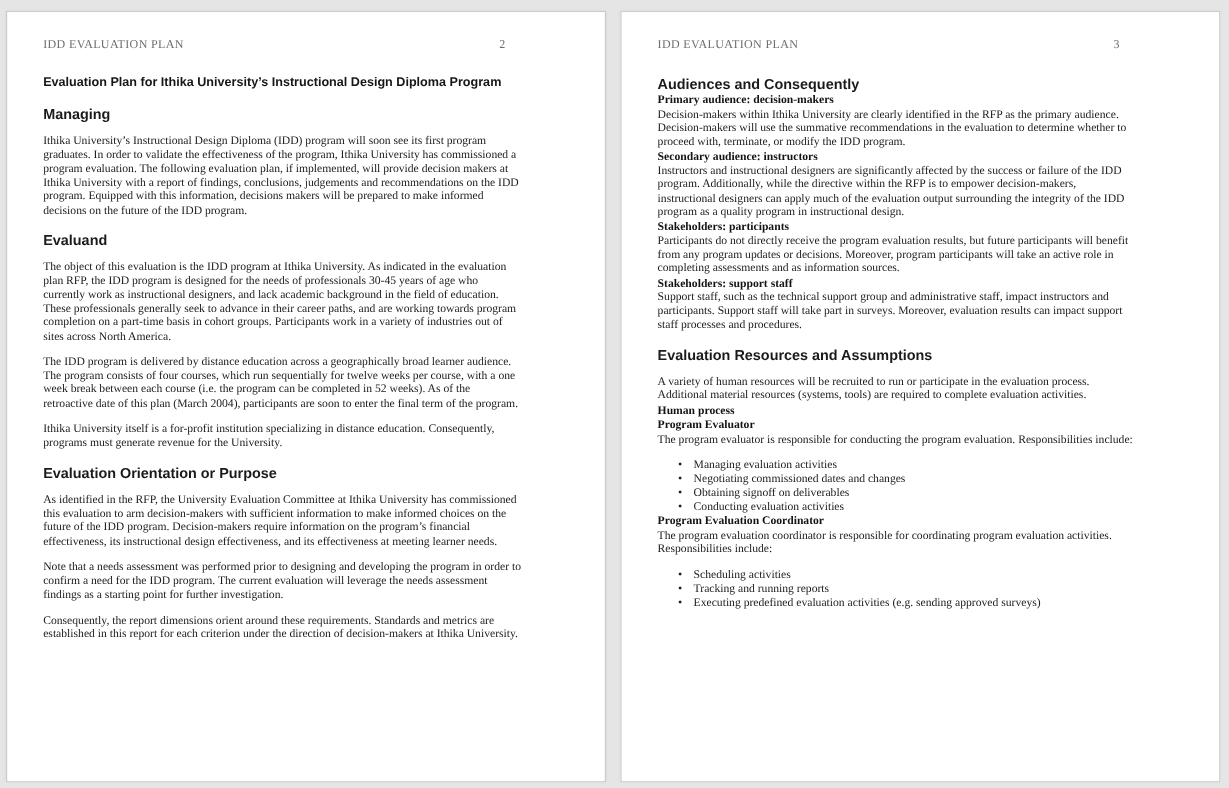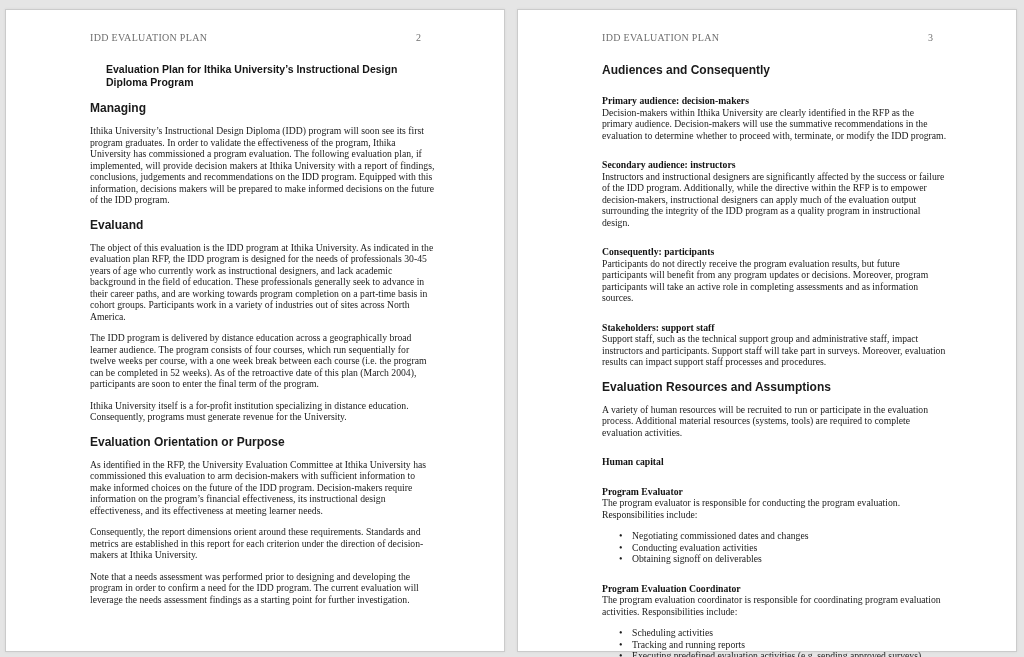--- a/index.html
+++ b/index.html
@@ -10,58 +10,58 @@
     overflow: hidden;
     font-family: "Liberation Serif", "DejaVu Serif", serif;
   }
   .page {
     position: absolute;
     top: 9px;
     width: 500px; height: 643px;
     background: #ffffff;
     border: 1px solid #cbcbcb;
     box-sizing: border-box;
-    padding: 22px 69px 0 84px;
+    padding: 22px 69px 0 30px;
     box-shadow: 0 0 3px rgba(0,0,0,0.06);
   }
   .page.left  { left: 5px; }
   .page.right { left: 517px; }
 
   .page-header {
     display: flex;
     justify-content: space-between;
     align-items: baseline;
     font-size: 10px; line-height: 12px;
     color: #6e6e6e;
     letter-spacing: 0.3px;
   }
   .page-header .pagenum { margin-right: 14px; letter-spacing: 0; }
 
   .doc-title {
-    margin: 19px 16px 0;
+    margin: 19px 0 0;
     font-family: "Liberation Sans", "DejaVu Sans", sans-serif;
     font-weight: bold;
     font-size: 10.5px; line-height: 13px;
     color: #161616;
   }
   h2.section-heading {
     margin: 12px 0 0;
     font-family: "Liberation Sans", "DejaVu Sans", sans-serif;
     font-weight: bold;
     font-size: 12px; line-height: 14px;
     color: #1a1a1a;
   }
   h2.section-heading.first { margin-top: 19px; }
 
   p.body-par {
     margin: 10px 0 0;
     font-size: 9.7px; line-height: 11.5px;
     color: #1b1b1b;
   }
-  .runin { margin-top: 18px; }
+  .runin { margin-top: 1px; }
   .runin-label {
     font-size: 9.7px; line-height: 11.5px;
     font-weight: bold;
     color: #131313;
   }
   .runin p {
     margin: 0;
     font-size: 9.7px; line-height: 11.5px;
     color: #1b1b1b;
   }
@@ -96,22 +96,22 @@
   <h2 class="section-heading">Managing</h2>
   <p class="body-par">Ithika University’s Instructional Design Diploma (IDD) program will soon see its first program graduates. In order to validate the effectiveness of the program, Ithika University has commissioned a program evaluation. The following evaluation plan, if implemented, will provide decision makers at Ithika University with a report of findings, conclusions, judgements and recommendations on the IDD program. Equipped with this information, decisions makers will be prepared to make informed decisions on the future of the IDD program.</p>
 
   <h2 class="section-heading">Evaluand</h2>
   <p class="body-par">The object of this evaluation is the IDD program at Ithika University. As indicated in the evaluation plan RFP, the IDD program is designed for the needs of professionals 30-45 years of age who currently work as instructional designers, and lack academic background in the field of education. These professionals generally seek to advance in their career paths, and are working towards program completion on a part-time basis in cohort groups. Participants work in a variety of industries out of sites across North America.</p>
   <p class="body-par">The IDD program is delivered by distance education across a geographically broad learner audience. The program consists of four courses, which run sequentially for twelve weeks per course, with a one week break between each course (i.e. the program can be completed in 52 weeks). As of the retroactive date of this plan (March 2004), participants are soon to enter the final term of the program.</p>
   <p class="body-par">Ithika University itself is a for-profit institution specializing in distance education. Consequently, programs must generate revenue for the University.</p>
 
   <h2 class="section-heading">Evaluation Orientation or Purpose</h2>
   <p class="body-par">As identified in the RFP, the University Evaluation Committee at Ithika University has commissioned this evaluation to arm decision-makers with sufficient information to make informed choices on the future of the IDD program. Decision-makers require information on the program’s financial effectiveness, its instructional design effectiveness, and its effectiveness at meeting learner needs.</p>
+  <p class="body-par">Note that a needs assessment was performed prior to designing and developing the program in order to confirm a need for the IDD program. The current evaluation will leverage the needs assessment findings as a starting point for further investigation.</p>
   <p class="body-par">Consequently, the report dimensions orient around these requirements. Standards and metrics are established in this report for each criterion under the direction of decision-makers at Ithika University.</p>
-  <p class="body-par">Note that a needs assessment was performed prior to designing and developing the program in order to confirm a need for the IDD program. The current evaluation will leverage the needs assessment findings as a starting point for further investigation.</p>
 </div>
 
 <div class="page right">
   <div class="page-header">
     <span>IDD EVALUATION PLAN</span>
     <span class="pagenum">3</span>
   </div>
 
   <h2 class="section-heading first">Audiences and Consequently</h2>
 
@@ -119,44 +119,45 @@
     <div class="runin-label">Primary audience: decision-makers</div>
     <p>Decision-makers within Ithika University are clearly identified in the RFP as the primary audience. Decision-makers will use the summative recommendations in the evaluation to determine whether to proceed with, terminate, or modify the IDD program.</p>
   </div>
 
   <div class="runin">
     <div class="runin-label">Secondary audience: instructors</div>
     <p>Instructors and instructional designers are significantly affected by the success or failure of the IDD program. Additionally, while the directive within the RFP is to empower decision-makers, instructional designers can apply much of the evaluation output surrounding the integrity of the IDD program as a quality program in instructional design.</p>
   </div>
 
   <div class="runin">
-    <div class="runin-label">Consequently: participants</div>
+    <div class="runin-label">Stakeholders: participants</div>
     <p>Participants do not directly receive the program evaluation results, but future participants will benefit from any program updates or decisions. Moreover, program participants will take an active role in completing assessments and as information sources.</p>
   </div>
 
   <div class="runin">
     <div class="runin-label">Stakeholders: support staff</div>
     <p>Support staff, such as the technical support group and administrative staff, impact instructors and participants. Support staff will take part in surveys. Moreover, evaluation results can impact support staff processes and procedures.</p>
   </div>
 
   <h2 class="section-heading">Evaluation Resources and Assumptions</h2>
   <p class="body-par">A variety of human resources will be recruited to run or participate in the evaluation process. Additional material resources (systems, tools) are required to complete evaluation activities.</p>
 
   <div class="runin">
-    <div class="runin-label">Human capital</div>
+    <div class="runin-label">Human process</div>
   </div>
 
   <div class="runin">
     <div class="runin-label">Program Evaluator</div>
     <p>The program evaluator is responsible for conducting the program evaluation. Responsibilities include:</p>
   </div>
   <ul class="bullets">
+    <li>Managing evaluation activities</li>
     <li>Negotiating commissioned dates and changes</li>
+    <li>Obtaining signoff on deliverables</li>
     <li>Conducting evaluation activities</li>
-    <li>Obtaining signoff on deliverables</li>
   </ul>
 
   <div class="runin">
     <div class="runin-label">Program Evaluation Coordinator</div>
     <p>The program evaluation coordinator is responsible for coordinating program evaluation activities. Responsibilities include:</p>
   </div>
   <ul class="bullets">
     <li>Scheduling activities</li>
     <li>Tracking and running reports</li>
     <li>Executing predefined evaluation activities (e.g. sending approved surveys)</li>

